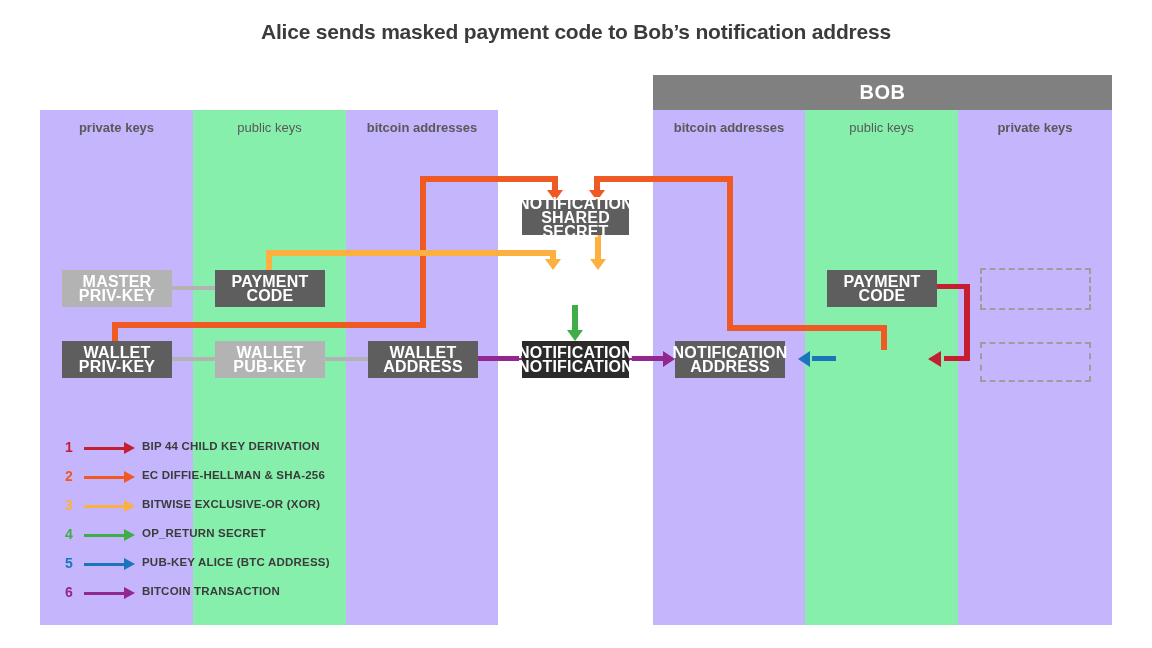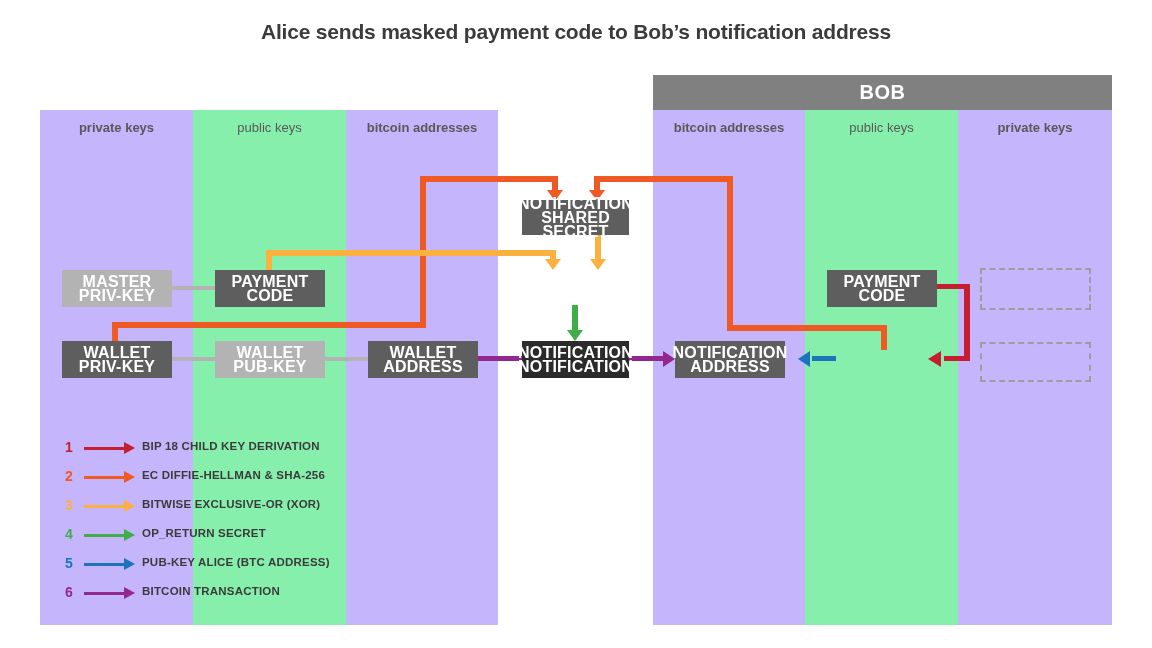--- a/index.html
+++ b/index.html
@@ -154,21 +154,21 @@
 
   <div class="node ghost" style="left:980px;top:268px;width:107px;height:38px;"></div>
   <div class="node ghost" style="left:980px;top:342px;width:107px;height:36px;"></div>
 
   <div class="legend">
 
     <div class="legrow">
       <div class="legnum" style="color:#c41e30;">1</div>
       <div class="legline" style="background:#c41e30;"></div>
       <div class="legarrow" style="border-left:11px solid #c41e30;"></div>
-      <div class="legtext">BIP 18 CHILD KEY DERIVATION</div>
+      <div class="legtext">BIP 44 CHILD KEY DERIVATION</div>
     </div>
 
     <div class="legrow">
       <div class="legnum" style="color:#ef5a24;">2</div>
       <div class="legline" style="background:#ef5a24;"></div>
       <div class="legarrow" style="border-left:11px solid #ef5a24;"></div>
       <div class="legtext">EC DIFFIE-HELLMAN &amp; SHA-256</div>
     </div>
 
     <div class="legrow">

